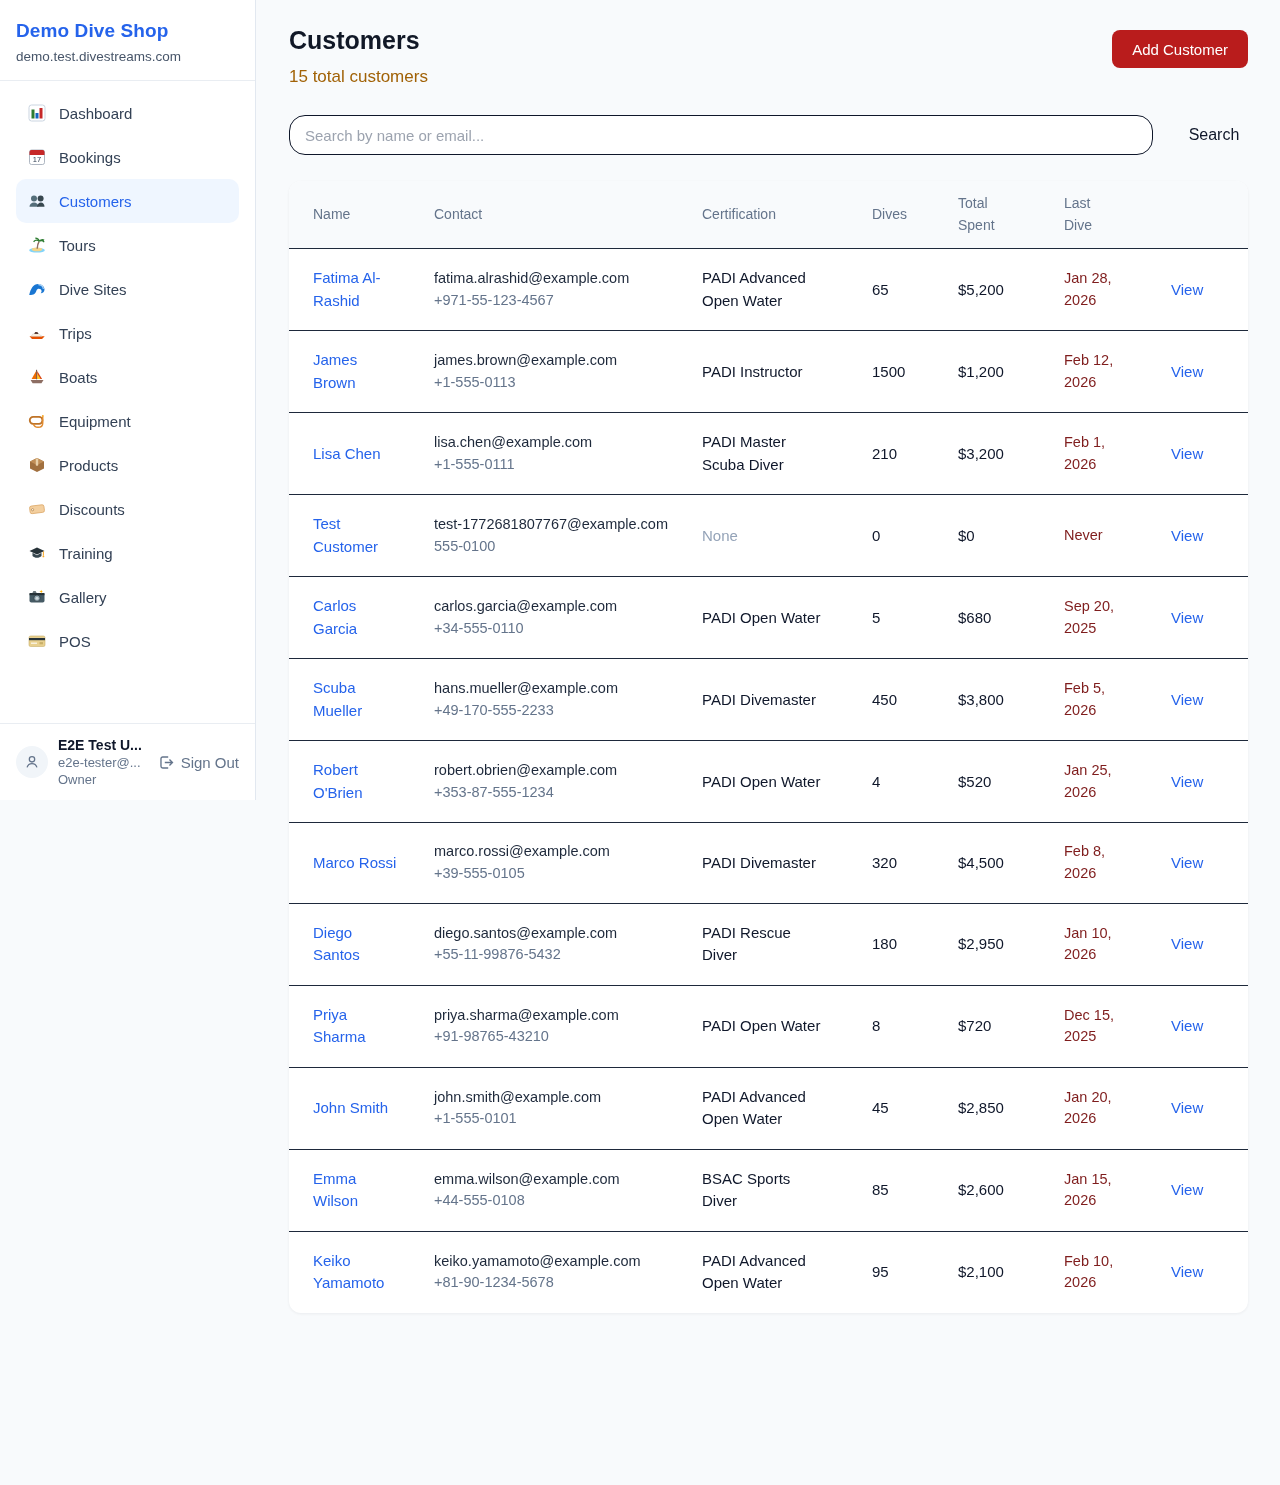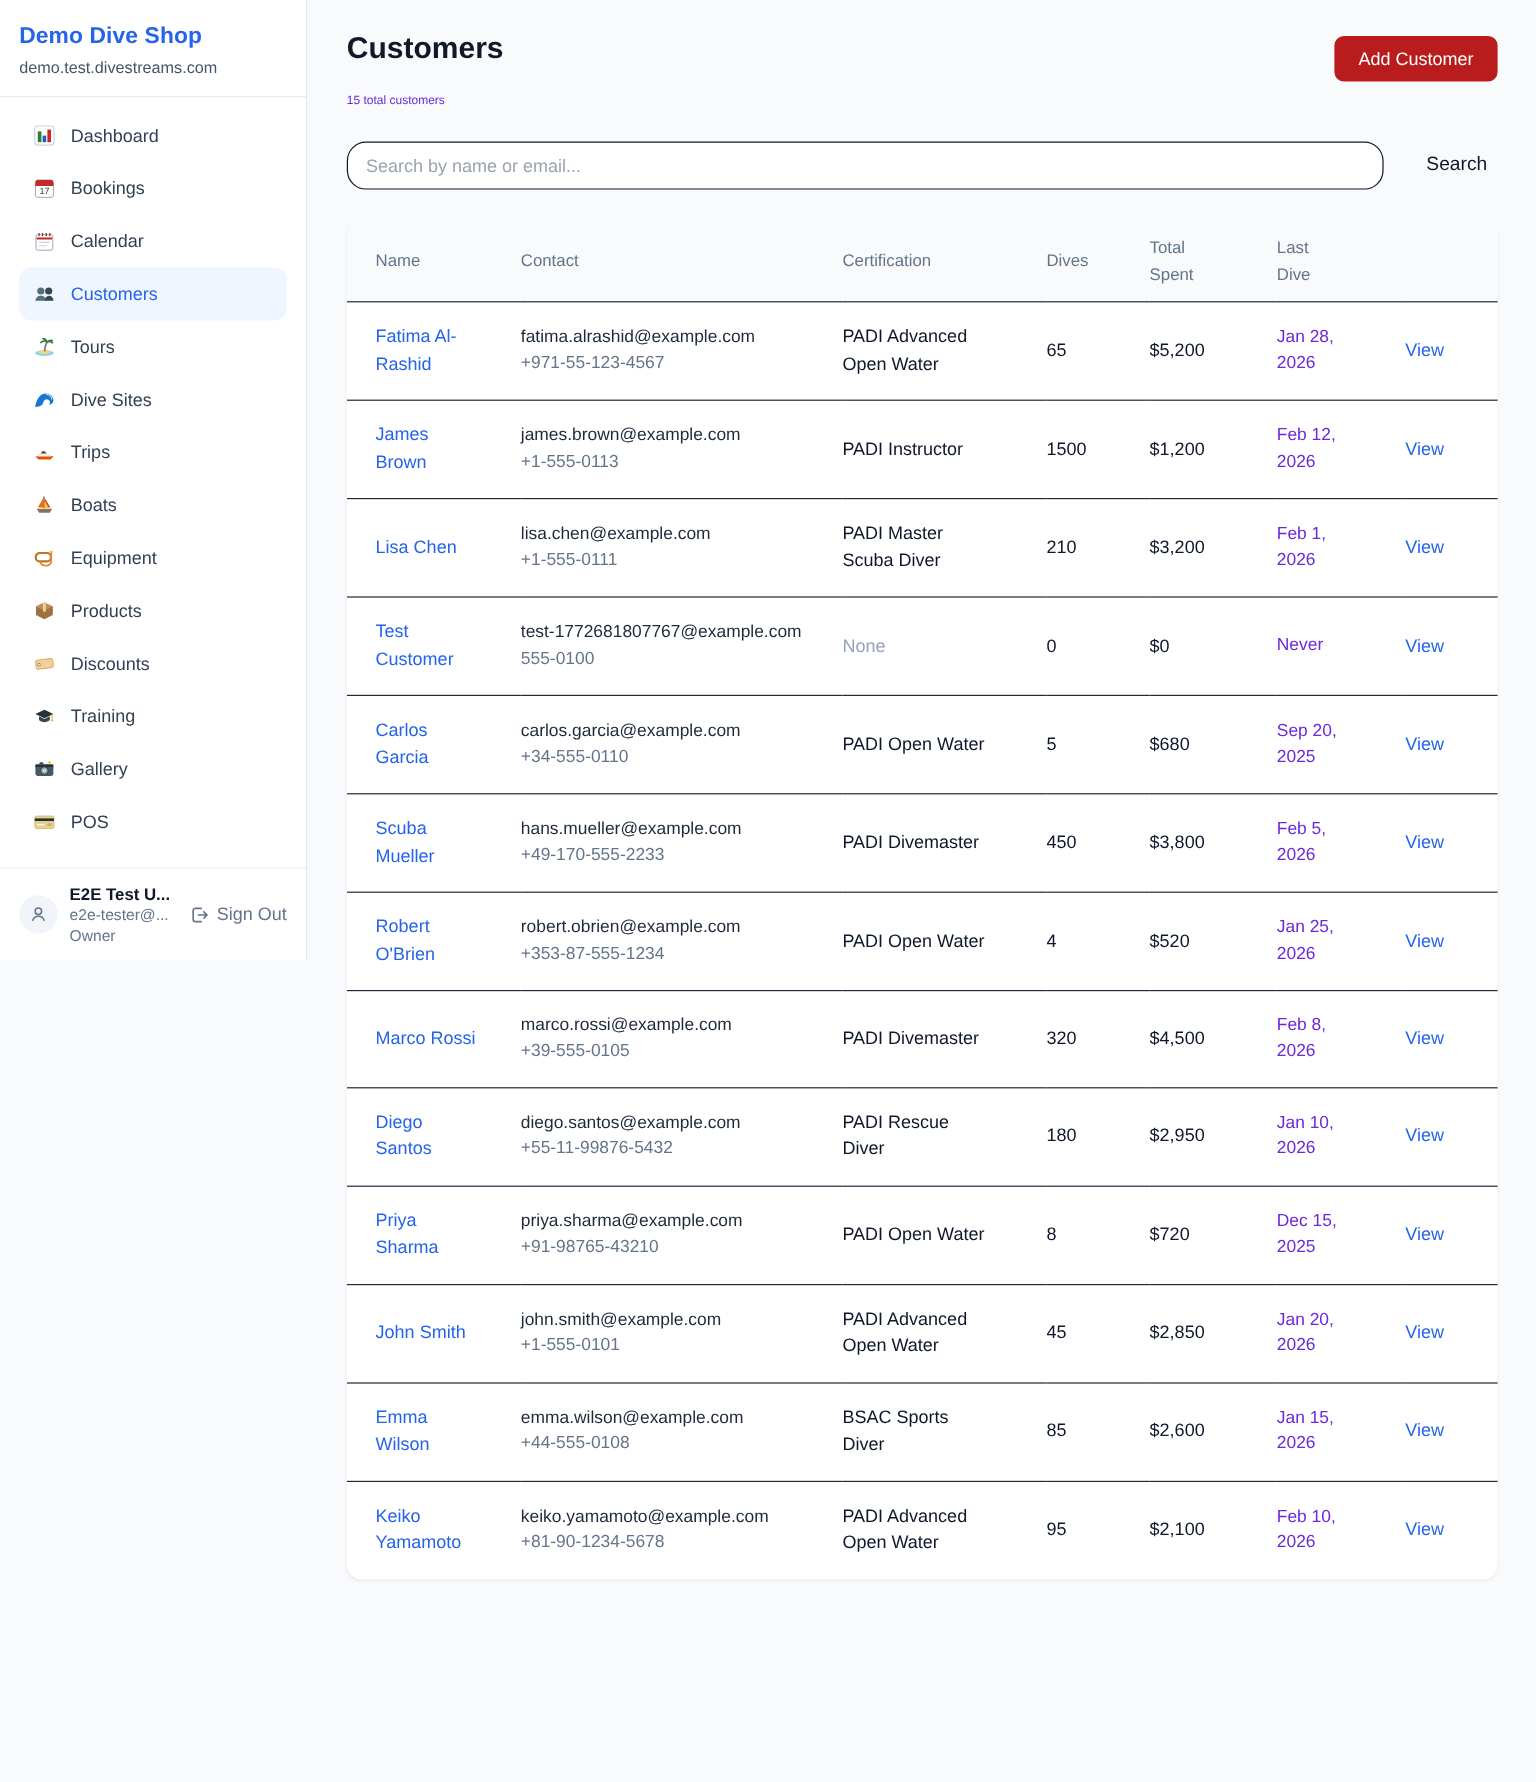--- a/index.html
+++ b/index.html
@@ -54,21 +54,21 @@
     color: #64748b; font-size: 15px; font-family: inherit;
     flex: 0 0 auto;
   }
   .signout-btn svg { width: 17px; height: 17px; }
 
   
   .main { margin-left: 257px; padding: 26px 32px 0; }
 
   .header-row { display: flex; align-items: flex-start; justify-content: space-between; }
   .page-title { font-size: 25px; font-weight: bold; color: #111827; }
-  .page-subtitle { font-size: 10px; color: #6d28d9; margin-top: 24px; }
+  .page-subtitle { font-size: 17px; color: #a16207; margin-top: 12px; }
   .add-btn {
     background: #b91c1c; color: #fff; border: none; cursor: pointer;
     font-family: inherit; font-size: 15px; font-weight: 500;
     padding: 0 20px; height: 38px; border-radius: 8px; margin-top: 4px;
   }
 
   .search-row { display: flex; align-items: center; margin-top: 28px; }
   .search-input {
     flex: 1 1 auto; height: 40px;
     border: 1.5px solid #0f172a; border-radius: 16px;
@@ -112,21 +112,21 @@
   }
   .name-link {
     color: #2563eb; font-weight: 500; text-decoration: none;
     display: inline-block; max-width: 86px; cursor: pointer;
   }
   .contact-wrap { max-width: 235px; overflow-wrap: break-word; }
   .contact-email { color: #1e293b; font-size: 14.5px; }
   .contact-phone { color: #64748b; font-size: 14.5px; }
   .cert-wrap { max-width: 119px; }
   .cert-wrap.muted { color: #94a3b8; }
-  .lastdive-wrap { max-width: 64px; color: #6d28d9; font-size: 14.5px; }
+  .lastdive-wrap { max-width: 64px; color: #7f1d1d; font-size: 14.5px; }
   .view-link { color: #2563eb; font-weight: 500; text-decoration: none; cursor: pointer; }
 </style>
 </head>
 <body>
 
 <aside class="sidebar">
   <div class="sidebar-header">
     <div class="shop-title">Demo Dive Shop</div>
     <div class="shop-domain">demo.test.divestreams.com</div>
   </div>
@@ -149,31 +149,20 @@
         <span class="nav-icon">
           <svg viewBox="0 0 18 18">
             <rect x="1.5" y="2" width="15" height="14.5" rx="2" fill="#fff" stroke="#9aa4b2" stroke-width=".8"></rect>
             <path d="M1.5 4a2 2 0 0 1 2-2h11a2 2 0 0 1 2 2v3h-15z" fill="#c62828"></path>
             <text x="9" y="14" font-size="7.5" text-anchor="middle" fill="#334155">17</text>
           </svg>
         </span>
         <span class="nav-label">Bookings</span>
       </div>
 
-      <div class="nav-item">
-        <span class="nav-icon">
-          <svg viewBox="0 0 18 18">
-            <rect x="2" y="3.5" width="14" height="13" rx="1.5" fill="#fff" stroke="#9aa4b2" stroke-width=".8"></rect>
-            <path d="M2.5 6.8h13" stroke="#c62828" stroke-width="1.6"></path>
-            <path d="M4.5 2.2v2.6M7.5 2.2v2.6M10.5 2.2v2.6M13.5 2.2v2.6" stroke="#7b3f3a" stroke-width="1.1"></path>
-            <path d="M4.5 10h9M4.5 12.8h6.5" stroke="#cbd5e1" stroke-width="1"></path>
-          </svg>
-        </span>
-        <span class="nav-label">Calendar</span>
-      </div>
 
       <div class="nav-item active">
         <span class="nav-icon">
           <svg viewBox="0 0 18 18">
             <circle cx="6" cy="6.5" r="3" fill="#546e7a"></circle>
             <path d="M1.5 14.7c0-2.6 2.1-4.3 4.5-4.3s4.5 1.7 4.5 4.3z" fill="#546e7a"></path>
             <circle cx="12.6" cy="6.5" r="3" fill="#37474f"></circle>
             <path d="M9 14.7c.3-2.4 1.9-4.3 3.9-4.3 2.1 0 3.6 1.7 3.6 4.3z" fill="#37474f"></path>
           </svg>
         </span>

